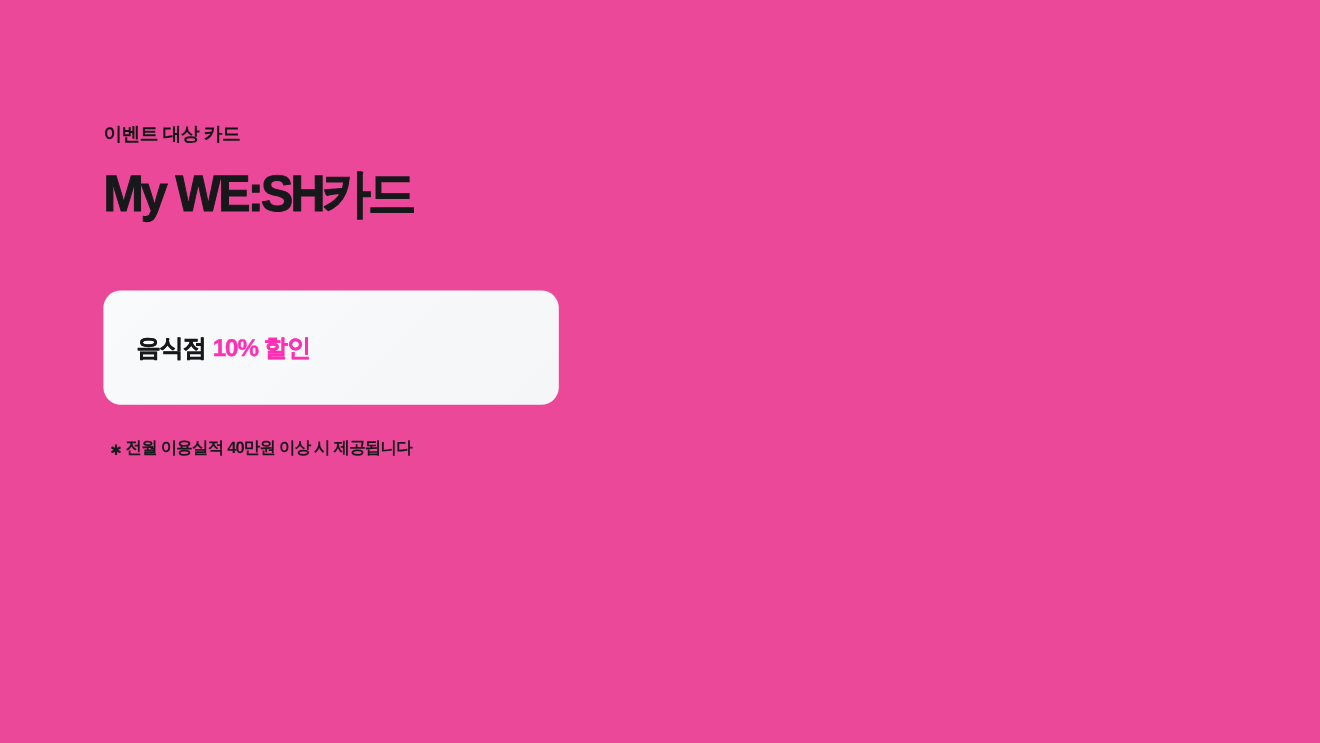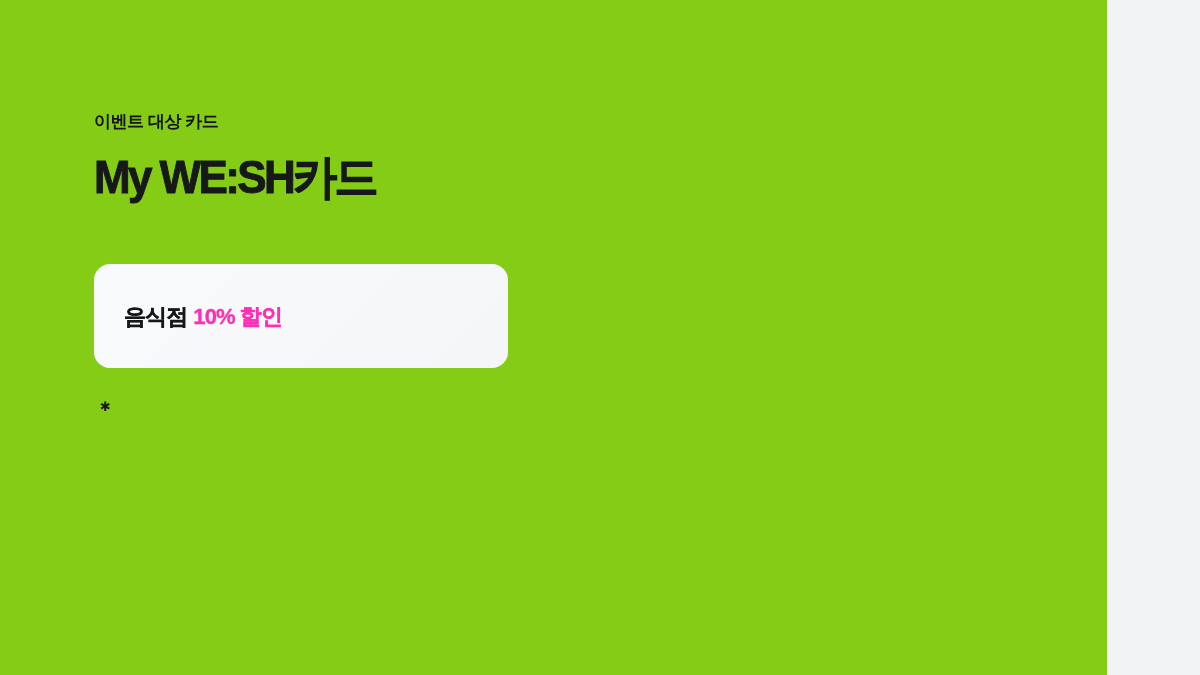--- a/index.html
+++ b/index.html
@@ -12,23 +12,23 @@
     width: 1200px;
     height: 675px;
     overflow: hidden;
     background: #F1F3F5;
     font-family: "Liberation Sans", "DejaVu Sans", sans-serif;
     -webkit-font-smoothing: antialiased;
   }
 
   .promo-canvas {
     position: relative;
-    width: 1107px;
+    width: 1200px;
     height: 675px;
-    background: #84cc16;
+    background: #ec4899;
   }
 
   .content-column {
     position: absolute;
     left: 94px;
     top: 112px;
     width: 520px;
   }
 
   
@@ -131,16 +131,17 @@
         <div class="benefit-text">
           <span>음식점</span><span class="accent">10% 할인</span>
         </div>
       </div>
 
 
     </div>
 
     <p class="footnote">
       <span class="footnote-star">✱</span>
+      <span>전월 이용실적 40만원 이상 시 제공됩니다</span>
     </p>
 
   </div>
 </div>
 
 </body></html>

